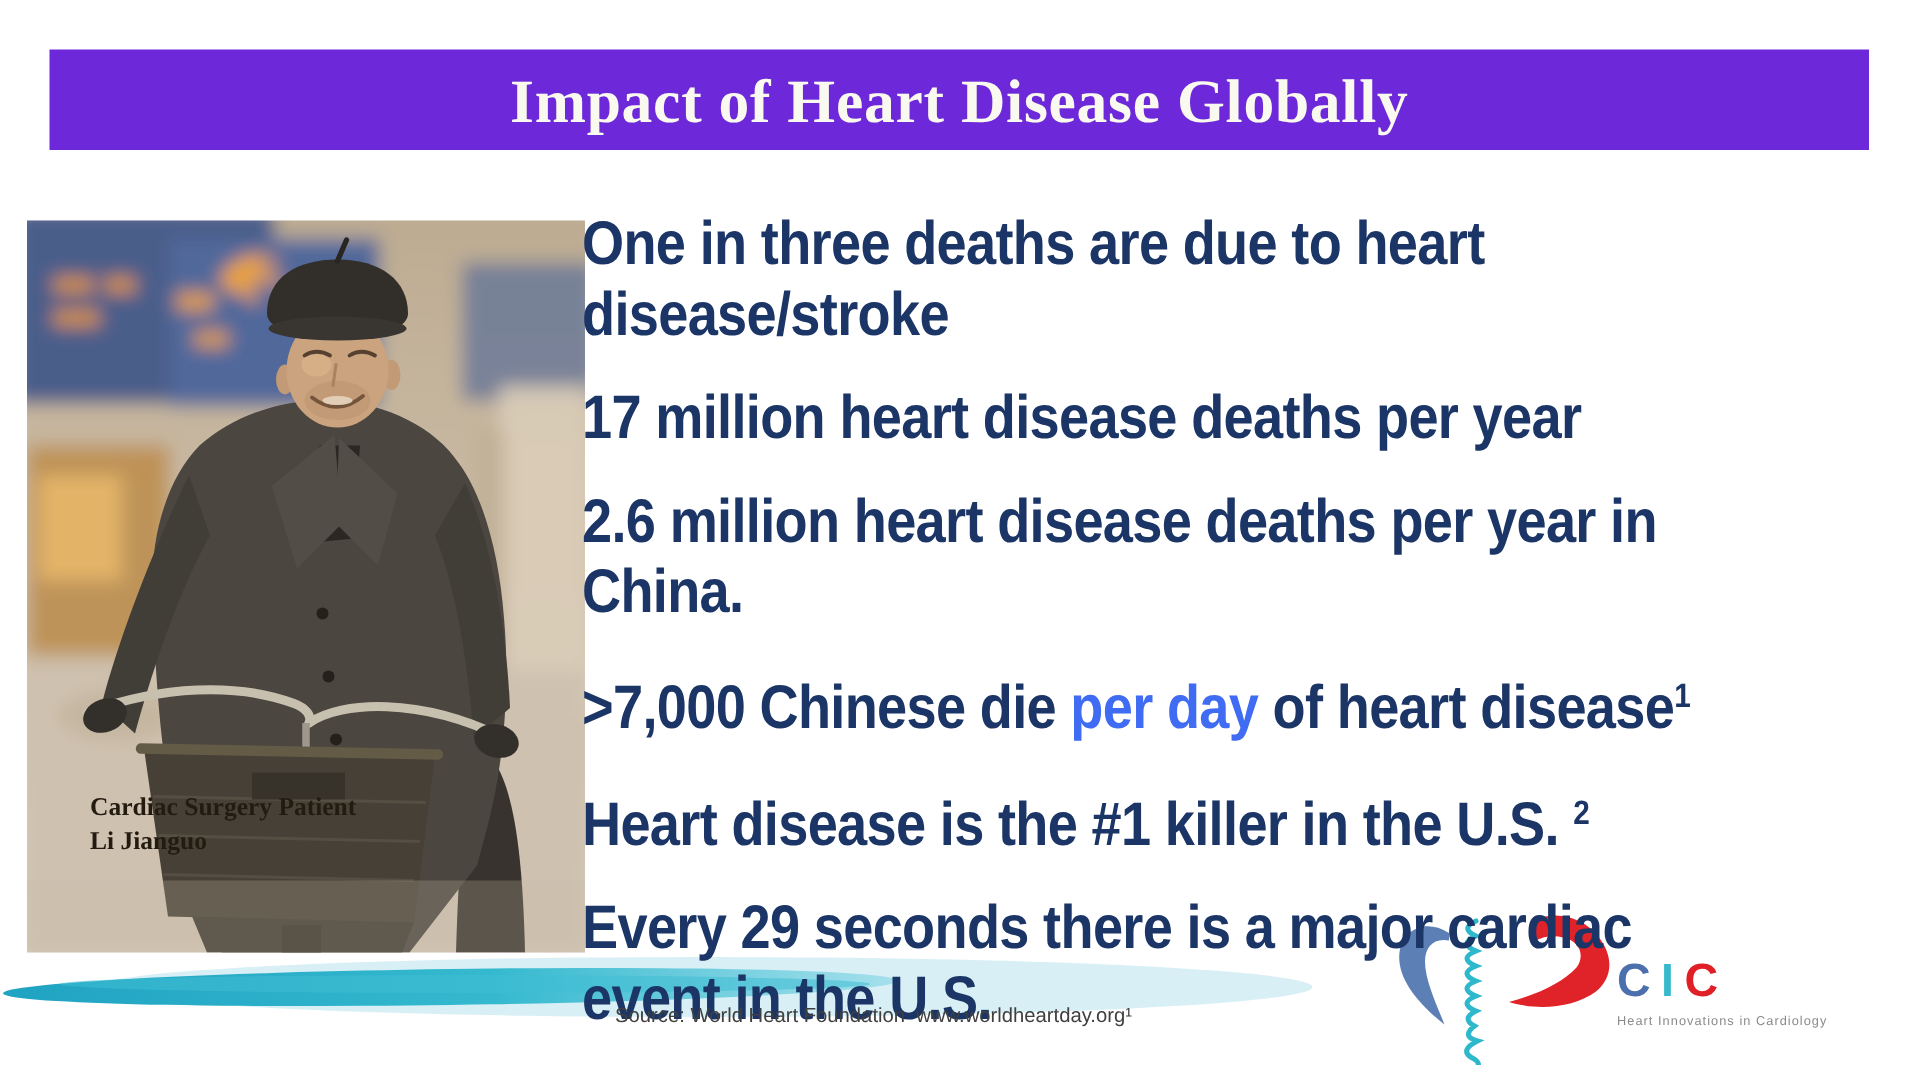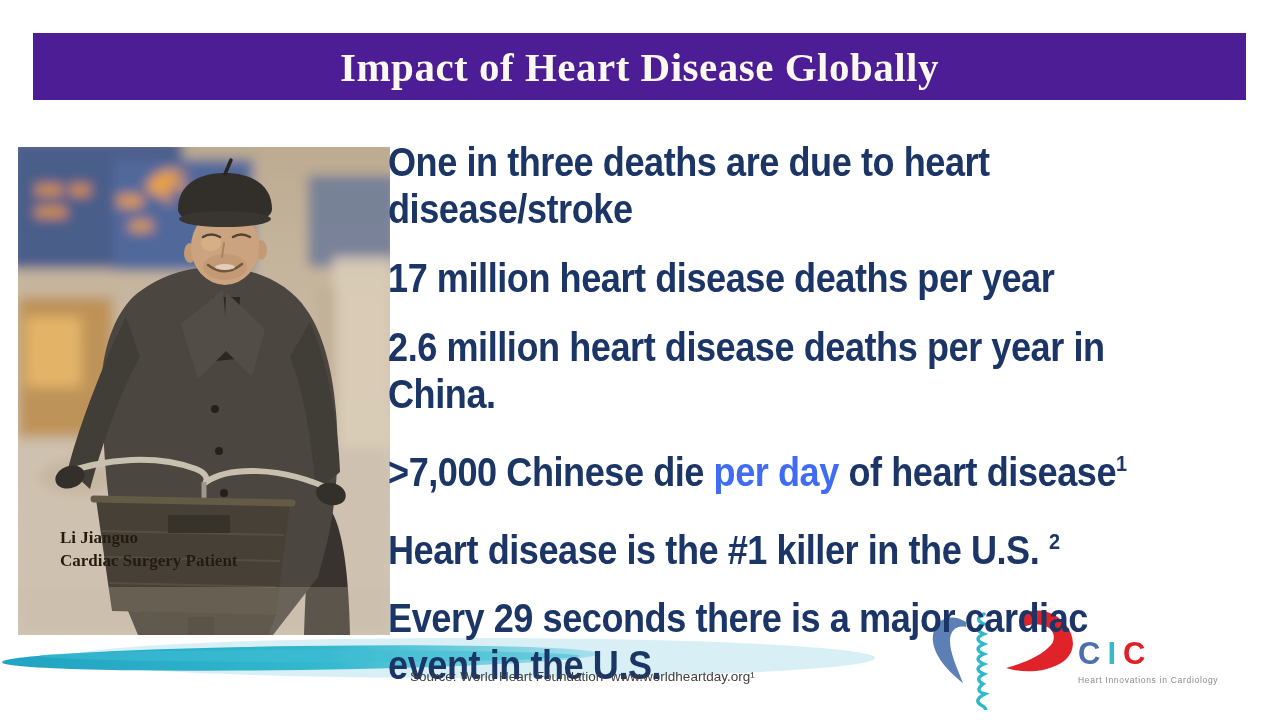--- a/index.html
+++ b/index.html
@@ -3,21 +3,21 @@
 <meta charset="utf-8">
 <style>
   html,body{margin:0;padding:0;}
   body{
     width:1280px;height:720px;position:relative;overflow:hidden;
     background:#ffffff;font-family:"Liberation Sans",sans-serif;
   }
   
   #titlebar{
     position:absolute;left:33px;top:33px;width:1213px;height:67px;
-    background:#4c1d95;
+    background:#6d28d9;
   }
   #title{
     width:100%;height:100%;display:flex;align-items:center;justify-content:center;
     color:#FAF9F0;font-family:"Liberation Serif",serif;font-weight:bold;font-size:41px;
     letter-spacing:0.5px;
   }
   
   #photo-wrap{position:absolute;left:18px;top:147px;width:372px;height:488px;}
   #photo-caption{
     position:absolute;left:60px;top:526px;
@@ -134,22 +134,22 @@
       <path d="M84 384 L266 388 M88 410 L262 414 M91 436 L258 440" stroke="#4A443A" stroke-width="2"></path>
       <rect x="150" y="368" width="62" height="18" fill="#2A2620"></rect>
       <path d="M110 464 L258 468 L250 488 L120 488 Z" fill="#302C26"></path>
       <rect x="170" y="470" width="26" height="18" fill="#26231F"></rect>
     </g>
     <rect x="0" y="0" width="372" height="488" fill="#E5CFA8" opacity="0.08"></rect>
     <rect x="0" y="440" width="372" height="48" fill="#C9BCA9" opacity="0.25"></rect>
   </svg>
 </div>
 <div id="photo-caption">
+    <div>Cardiac Surgery Patient</div>
     <div>Li Jianguo</div>
-    <div>Cardiac Surgery Patient</div>
   </div>
 
 <svg id="heart-logo" width="152" height="104" viewBox="0 0 152 104">
   <path d="M40 16 C24 6 9 14 7 29 C5 45 18 62 37 77 C31 62 24 47 24 35 C24 25 30 19 40 21 Z" fill="#5C7FB5"></path>
   <path d="M96 8 C112 0 130 6 140 19 C150 32 149 46 138 55 C123 66 99 68 80 62 C99 57 116 49 125 39 C131 31 127 21 116 19 C108 17 100 19 95 23 Z" fill="#E02329"></path>
   <path d="M58 8 q -11 5 0 10 q -12 5 0 10 q -12 5 0 10 q -12 5 0 10 q -12 5 0 10 q -12 5 0 10 q -10 5 -1 10 q -9 7 2 10 q -12 6 -4 11 q 8 4 2 8" stroke="#2EB8CB" stroke-width="3.4" fill="none" stroke-linecap="round"></path>
 </svg>
 
 <div id="cic"><span style="color: rgb(76, 111, 174);">C</span><span style="color: rgb(53, 185, 203);">I</span><span style="color: rgb(224, 31, 38);">C</span></div>
 <div id="cic-tagline">Heart Innovations in Cardiology</div>

